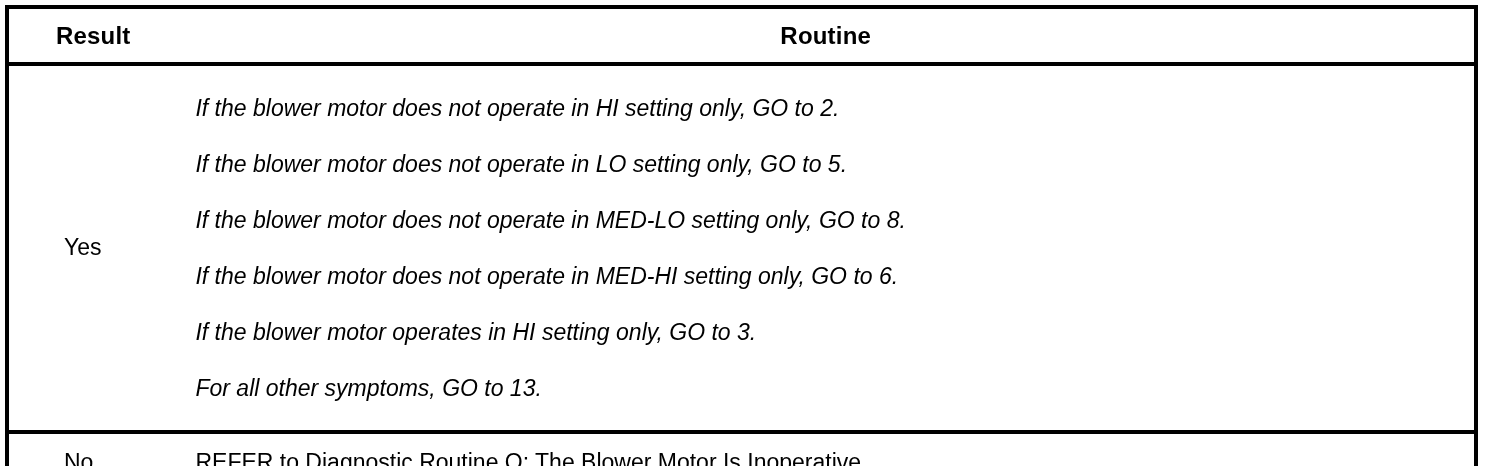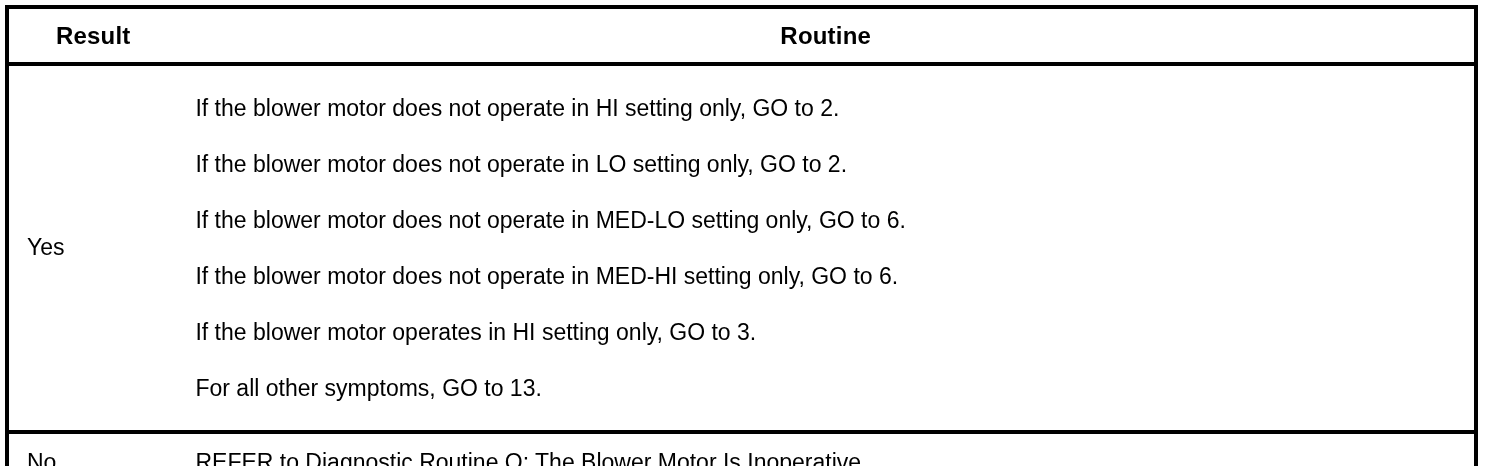--- a/index.html
+++ b/index.html
@@ -77,24 +77,26 @@
     line-height: 1;
   }
 
   .cell-result .result-label {
     display: block;
     padding-left: 18px;
     font-size: 23px;
     font-weight: normal;
     line-height: 1.1;
     text-align: left;
+    margin-left: 37px;
   }
 
   .row-yes .cell-action {
     padding: 0;
+    font-style: italic;
   }
 
   .action-list {
     list-style: none;
     margin: 0;
     padding: 14px 0 14px 0;
   }
 
   .action-list li {
     font-size: 23px;
@@ -149,24 +151,24 @@
       <tr class="row-yes">
         <td class="cell-result">
           <span class="result-label">Yes</span>
         </td>
         <td class="cell-action">
           <ul class="action-list">
             <li>
               <span>If the blower motor does not operate in HI setting only, GO to 2.</span>
             </li>
             <li>
-              <span>If the blower motor does not operate in LO setting only, GO to 2.</span>
+              <span>If the blower motor does not operate in LO setting only, GO to 5.</span>
             </li>
             <li>
-              <span>If the blower motor does not operate in MED-LO setting only, GO to 6.</span>
+              <span>If the blower motor does not operate in MED-LO setting only, GO to 8.</span>
             </li>
             <li>
               <span>If the blower motor does not operate in MED-HI setting only, GO to 6.</span>
             </li>
             <li>
               <span>If the blower motor operates in HI setting only, GO to 3.</span>
             </li>
             <li>
               <span>For all other symptoms, GO to 13.</span>
             </li>

